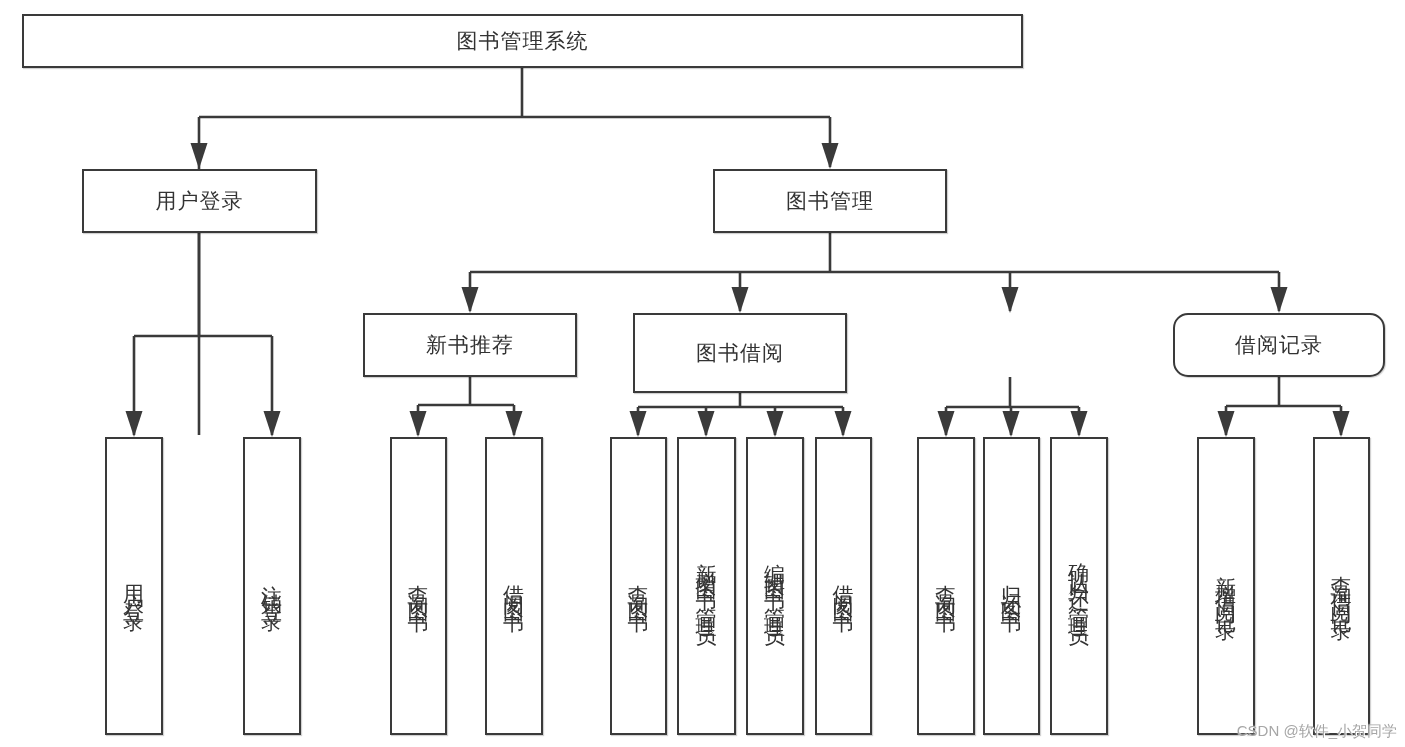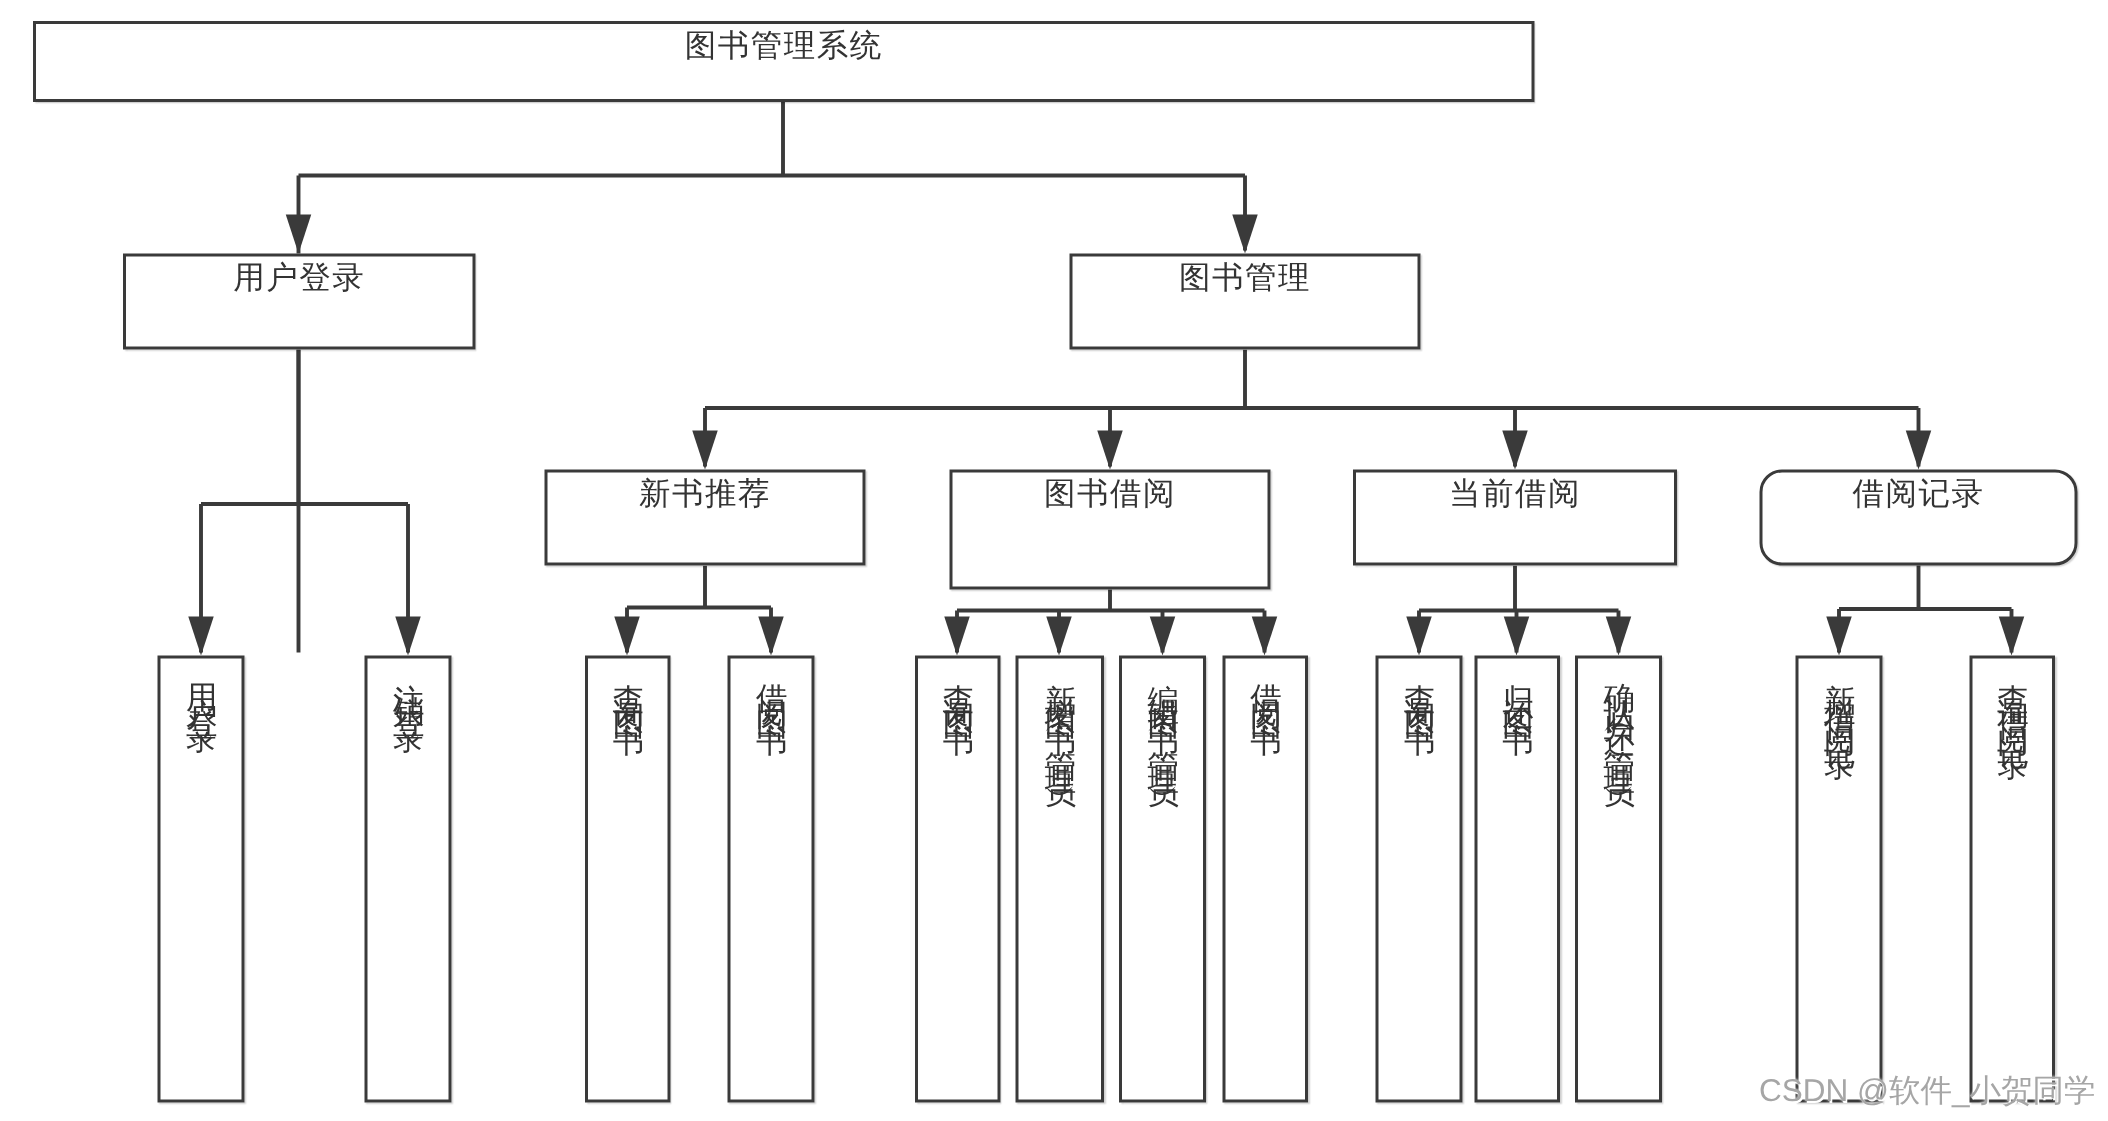--- a/index.html
+++ b/index.html
@@ -28,20 +28,21 @@
     height: 747px;
     color: var(--line);
   }
   .connectors path { stroke: currentColor; stroke-width: 2.6; fill: none; }
   .connectors polygon { fill: currentColor; stroke: none; }
   .node {
     position: absolute;
     background: var(--background);
     border: 2.5px solid var(--line);
     display: flex;
+    align-items: center;
     justify-content: center;
     box-shadow: 1px 1px 1px rgba(0,0,0,0.18);
   }
   .node-label {
     color: var(--text);
     font-size: 21px;
     letter-spacing: 1px;
     white-space: nowrap;
   }
   .leaf { top: 437px; height: 298px; }
@@ -50,21 +51,21 @@
     text-orientation: mixed;
     letter-spacing: 9px;
     font-size: 21px;
     line-height: 1;
     white-space: nowrap;
   }
   .watermark {
     position: absolute;
     right: 8px;
     bottom: 6px;
-    font-size: 21px;
+    font-size: 15px;
     color: var(--watermark);
     text-shadow: 0 0 2px #ffffff, 1px 1px 0 #ffffff;
     white-space: nowrap;
   }
 </style>
 </head>
 <body>
 
 <div class="canvas">
 
@@ -154,23 +155,20 @@
   <div class="node" style="left:713px; top:169px; width:234px; height:64px;">
     <span class="node-label">图书管理</span>
   </div>
 
   <div class="node" style="left:363px; top:313px; width:214px; height:64px;">
     <span class="node-label">新书推荐</span>
   </div>
   <div class="node" style="left:633px; top:313px; width:214px; height:80px;">
     <span class="node-label">图书借阅</span>
   </div>
-  <div class="node" style="left:902px; top:313px; width:216px; height:64px;">
-    <span class="node-label">当前借阅</span>
-  </div>
   <div class="node" style="left:1173px; top:313px; width:212px; height:64px;border-radius:15px;">
     <span class="node-label">借阅记录</span>
   </div>
 
   <div class="node leaf" style="left:105px; width:58px;">
     <span class="node-label">用户登录</span>
   </div>
   <div class="node leaf" style="left:243px; width:58px;">
     <span class="node-label">注销登录</span>
   </div>

